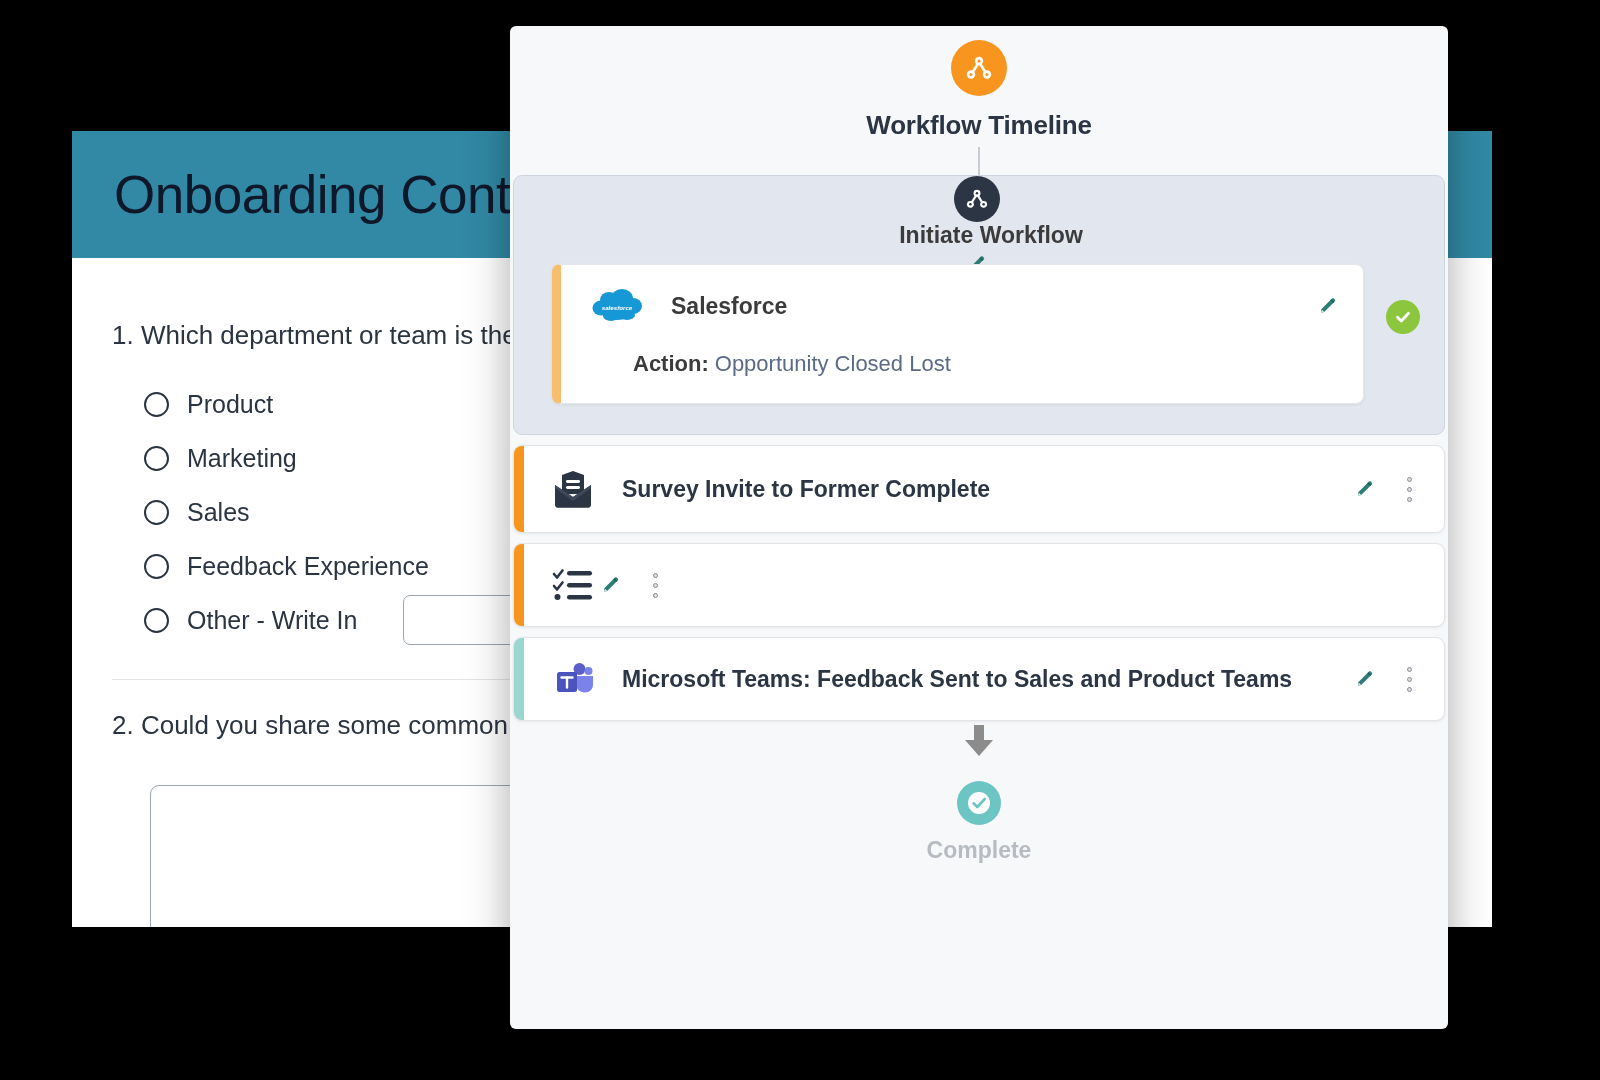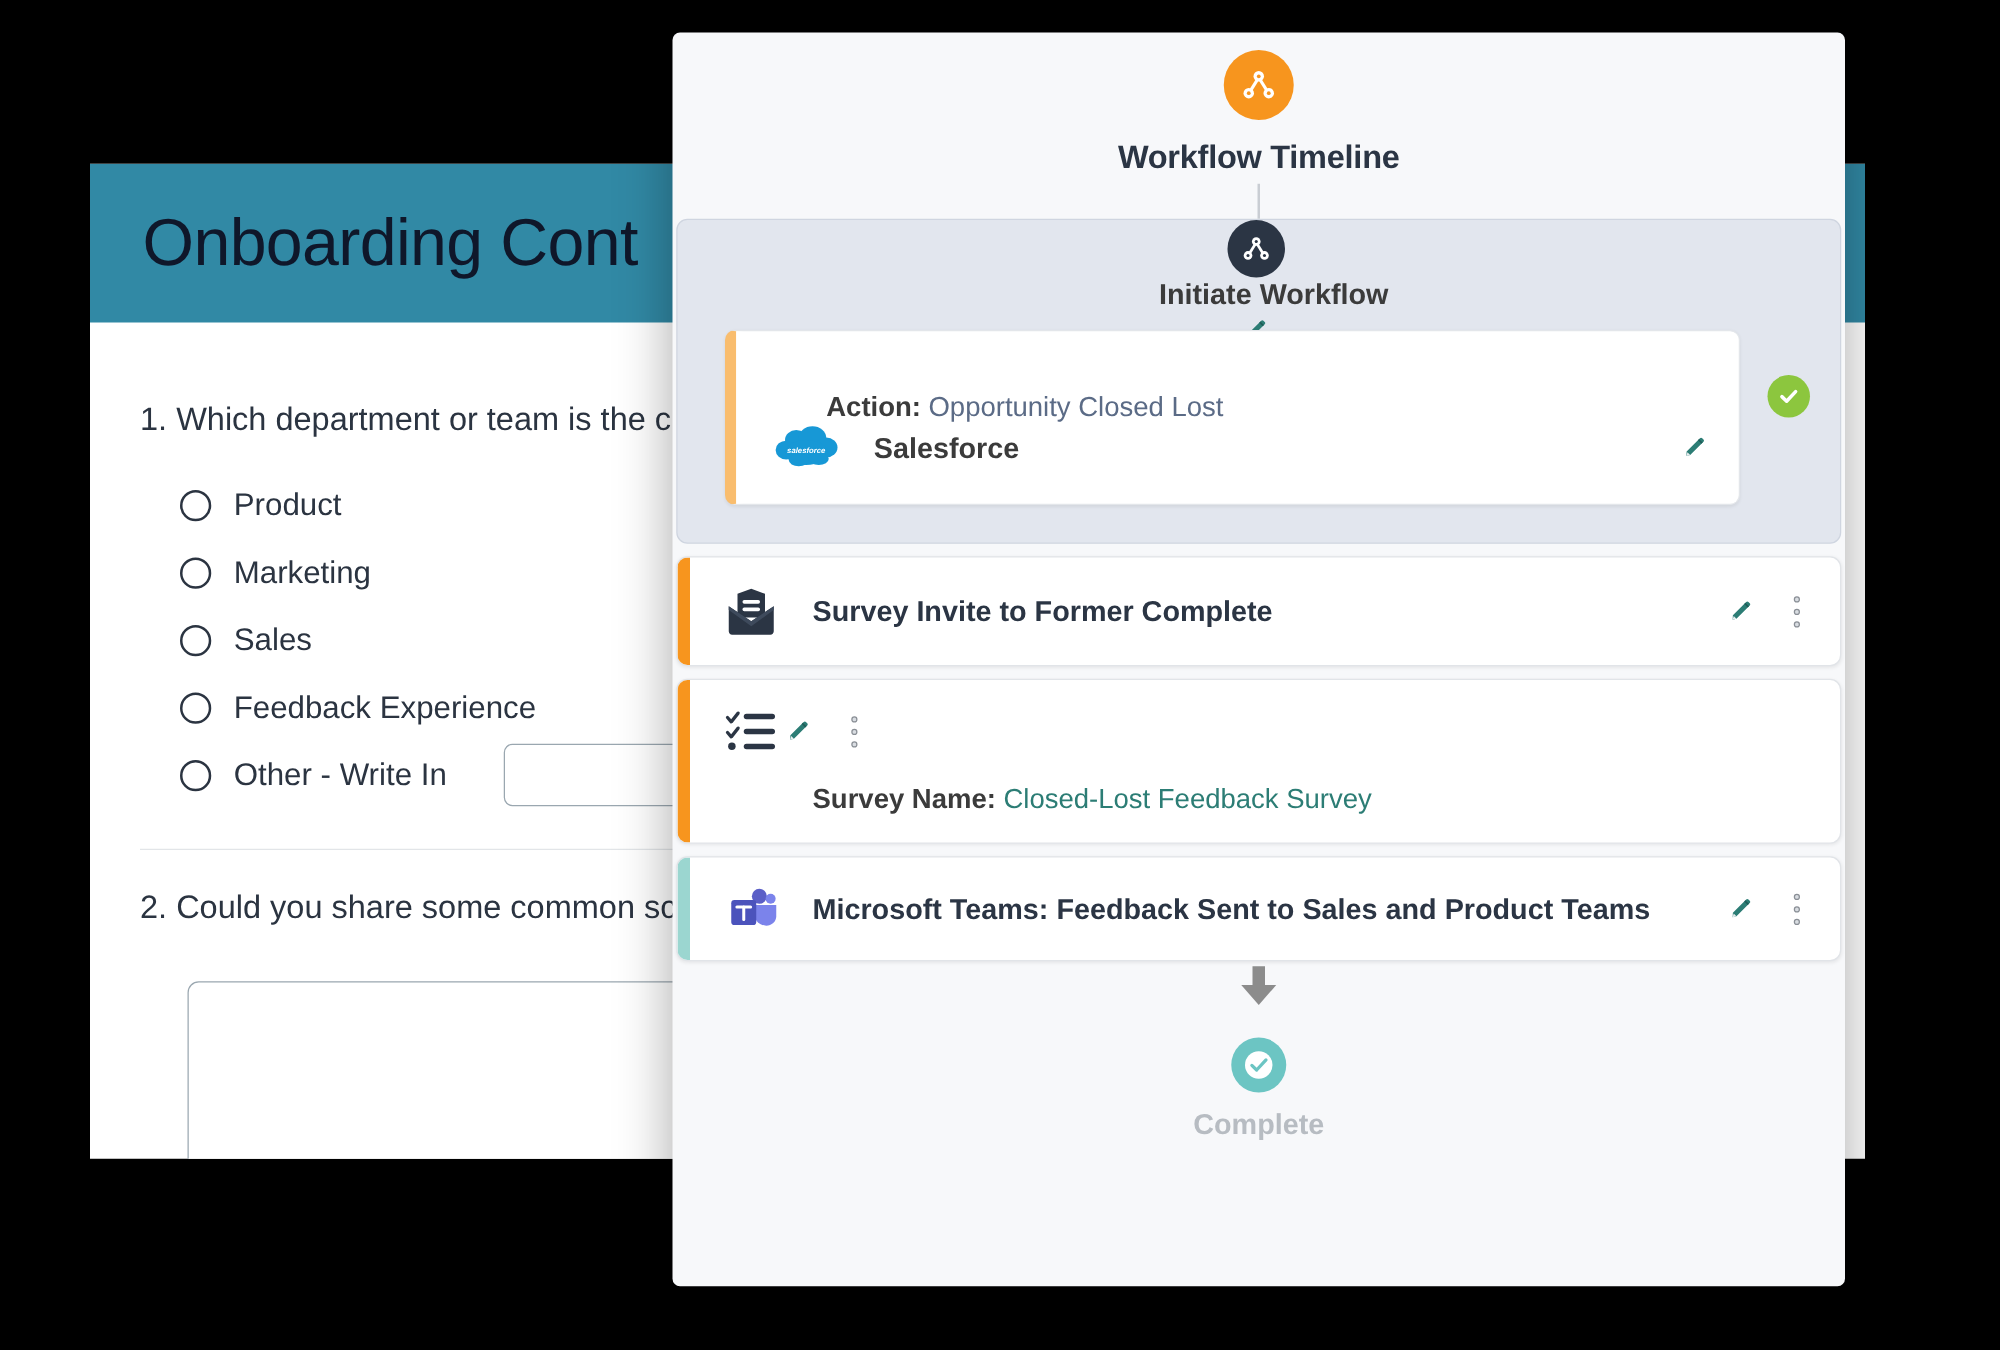--- a/index.html
+++ b/index.html
@@ -114,21 +114,20 @@
   #workflow-panel {
     position: absolute;
     left: 510px;
     top: 26px;
     width: 938px;
     height: 1003px;
     background: #f7f8fa;
     border-radius: 6px;
     box-shadow: 0 14px 44px rgba(0,0,0,0.34);
     overflow: hidden;
-    margin-left: 28px;
   }
 
   #wf-head {
     padding-top: 14px;
     display: flex;
     flex-direction: column;
     align-items: center;
   }
 
   #wf-logo {
@@ -468,24 +467,20 @@
             <path d="M4.5 19.5 L7.8 18.6 L19.4 7 C20 6.4 20 5.6 19.4 5 L18.3 3.9 C17.7 3.3 16.9 3.3 16.3 3.9 L4.7 15.5 Z" fill="#2c7d75"></path>
             <path d="M4.5 19.5 L7.8 18.6 L5.4 16.2 Z" fill="#e9eef0"></path>
             <path d="M15.1 5.1 L18.2 8.2" stroke="#1f5c57" stroke-width="1.4"></path>
           </svg>
         </div>
       </div>
 
       <div id="sf-row">
 
         <div id="sf-card">
-          <div id="sf-action-line">
-            <span id="sf-action-label">Action:</span><span id="sf-action-value">Opportunity Closed Lost</span>
-          </div>
-
           <div id="sf-top">
             <div id="sf-logo">
               <svg width="52" height="38" viewBox="0 0 52 38">
                 <g fill="#1798d6">
                   <ellipse cx="18" cy="13" rx="9" ry="8"></ellipse>
                   <ellipse cx="31" cy="11.5" rx="11" ry="9.5"></ellipse>
                   <ellipse cx="42" cy="19" rx="9" ry="8"></ellipse>
                   <ellipse cx="10" cy="21" rx="8.5" ry="7.5"></ellipse>
                   <ellipse cx="26" cy="23" rx="17" ry="10"></ellipse>
                   <ellipse cx="20" cy="29" rx="8" ry="5"></ellipse>
@@ -496,20 +491,24 @@
             </div>
             <div id="sf-name">Salesforce</div>
             <div class="pencil-btn">
               <svg width="22" height="22" viewBox="0 0 24 24">
                 <path d="M4.5 19.5 L7.8 18.6 L19.4 7 C20 6.4 20 5.6 19.4 5 L18.3 3.9 C17.7 3.3 16.9 3.3 16.3 3.9 L4.7 15.5 Z" fill="#2c7d75"></path>
                 <path d="M4.5 19.5 L7.8 18.6 L5.4 16.2 Z" fill="#e9eef0"></path>
                 <path d="M15.1 5.1 L18.2 8.2" stroke="#1f5c57" stroke-width="1.4"></path>
               </svg>
             </div>
           </div>
+
+          <div id="sf-action-line">
+            <span id="sf-action-label">Action:</span><span id="sf-action-value">Opportunity Closed Lost</span>
+          </div>
         </div>
 
         <div id="sf-status">
           <svg width="20" height="20" viewBox="0 0 20 20">
             <path d="M4.5 10.3 L8.3 14 L15.5 6.3" stroke="#ffffff" stroke-width="2.8" fill="none" stroke-linecap="round" stroke-linejoin="round"></path>
           </svg>
         </div>
 
       </div>
     </div>
@@ -564,23 +563,20 @@
               <path d="M4.5 19.5 L7.8 18.6 L5.4 16.2 Z" fill="#e9eef0"></path>
               <path d="M15.1 5.1 L18.2 8.2" stroke="#1f5c57" stroke-width="1.4"></path>
             </svg>
           </div>
           <div class="kebab-btn">
             <span class="kebab-dot"></span>
             <span class="kebab-dot"></span>
             <span class="kebab-dot"></span>
           </div>
         </div>
-        <div class="step-sub">
-          <span class="step-sub-label">Survey Name:</span><span class="step-sub-value">Closed-Lost Feedback Survey</span>
-        </div>
       </div>
     </div>
 
     <div class="step-card">
       <div class="step-accent" style="background:#9bd6d0"></div>
       <div class="step-body">
         <div class="step-main">
           <div class="step-icon">
             <svg width="42" height="38" viewBox="0 0 42 38">
               <circle cx="27.5" cy="9" r="6" fill="#5b5fc7"></circle>

